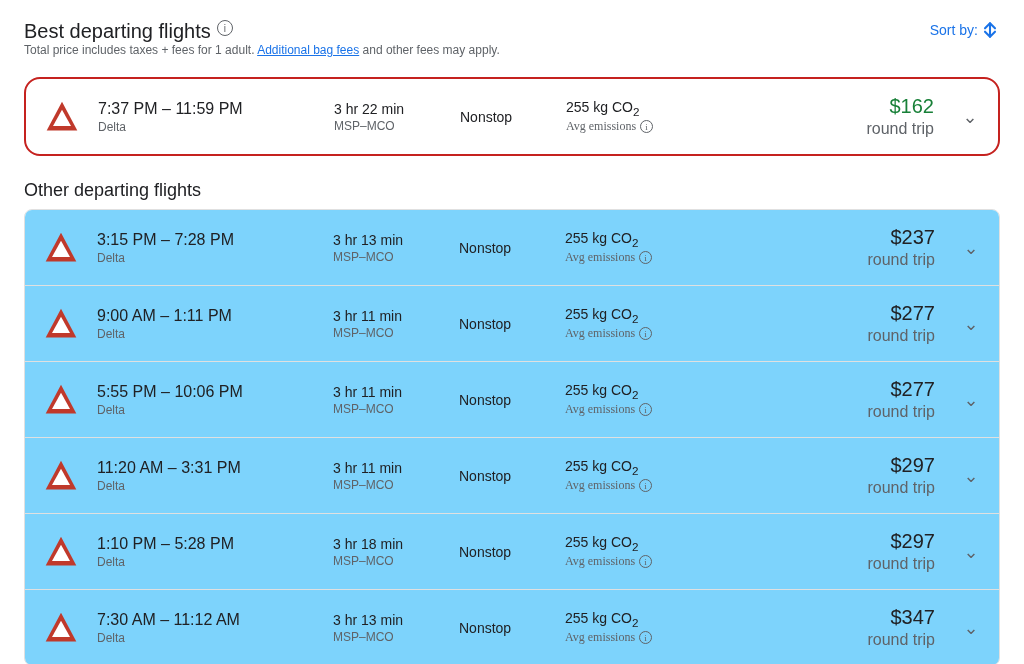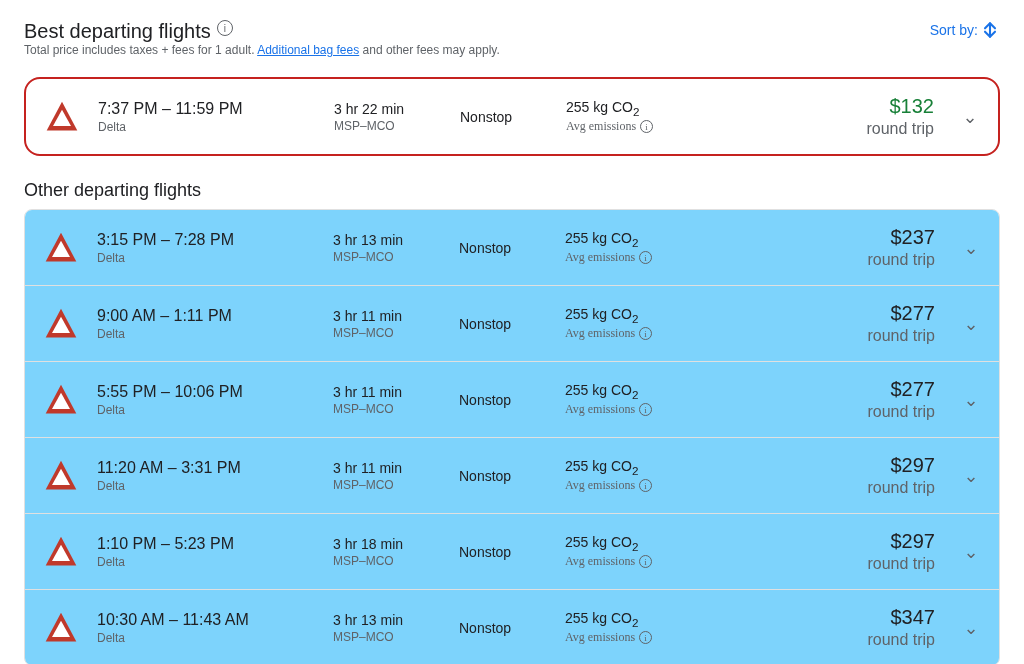--- a/index.html
+++ b/index.html
@@ -263,21 +263,21 @@
     <div class="stops-text">Nonstop</div>
   </div>
   <div class="col-emissions">
     <div class="emissions-value">255 kg CO<sub>2</sub></div>
     <div class="emissions-label">
       <span>Avg emissions</span>
       <span class="info-icon" style="width:13px;height:13px;font-size:9px;">i</span>
     </div>
   </div>
   <div class="col-price">
-    <div class="price-value green">$132</div>
+    <div class="price-value green">$162</div>
     <div class="price-trip">round trip</div>
   </div>
   <div class="col-chevron">
     <span class="chevron-down">⌄</span>
   </div>
 </div>
 
 <div class="other-section-title">Other departing flights</div>
 
 <div class="flights-list" id="flights-list">
@@ -414,21 +414,21 @@
     </div>
   </div>
     <div class="flight-row">
     <div class="airline-logo">
       <svg class="delta-logo" viewBox="0 0 40 40" xmlns="http://www.w3.org/2000/svg">
         <polygon points="20,3 37,35 3,35" fill="#c0392b"></polygon>
         <polygon points="20,12 30,30 10,30" fill="white"></polygon>
       </svg>
     </div>
     <div class="col-time">
-      <div class="flight-time">1:10 PM – 5:23 PM</div>
+      <div class="flight-time">1:10 PM – 5:28 PM</div>
       <div class="flight-airline">Delta</div>
     </div>
     <div class="col-duration">
       <div class="duration-time">3 hr 18 min</div>
       <div class="duration-route">MSP–MCO</div>
     </div>
     <div class="col-stops">
       <div class="stops-text">Nonstop</div>
     </div>
     <div class="col-emissions">
@@ -447,21 +447,21 @@
     </div>
   </div>
     <div class="flight-row">
     <div class="airline-logo">
       <svg class="delta-logo" viewBox="0 0 40 40" xmlns="http://www.w3.org/2000/svg">
         <polygon points="20,3 37,35 3,35" fill="#c0392b"></polygon>
         <polygon points="20,12 30,30 10,30" fill="white"></polygon>
       </svg>
     </div>
     <div class="col-time">
-      <div class="flight-time">10:30 AM – 11:43 AM</div>
+      <div class="flight-time">7:30 AM – 11:12 AM</div>
       <div class="flight-airline">Delta</div>
     </div>
     <div class="col-duration">
       <div class="duration-time">3 hr 13 min</div>
       <div class="duration-route">MSP–MCO</div>
     </div>
     <div class="col-stops">
       <div class="stops-text">Nonstop</div>
     </div>
     <div class="col-emissions">

